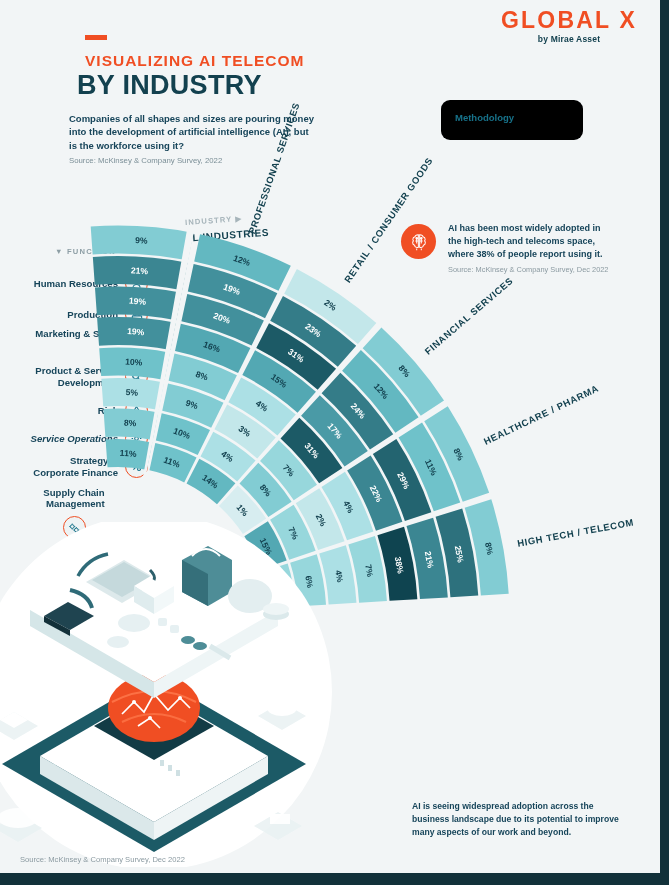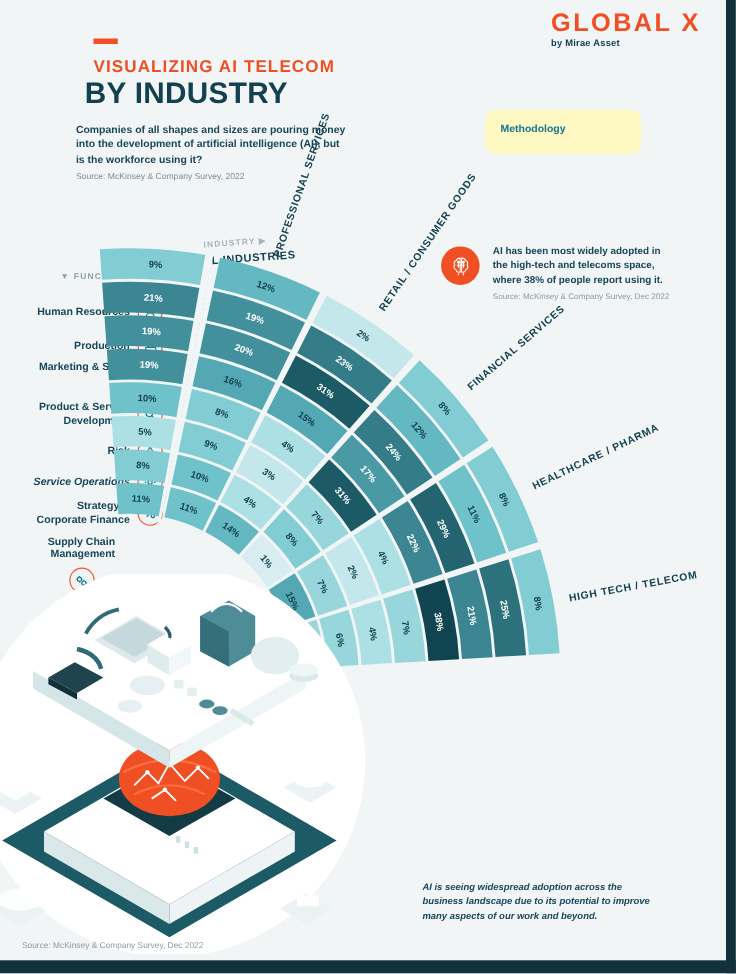--- a/index.html
+++ b/index.html
@@ -20,21 +20,21 @@
     position:absolute; right:0; top:0; width:9px; height:885px;
     background:#12313a;
   }
   #bottom-edge {
     position:absolute; left:0; bottom:0; width:669px; height:12px;
     background:#12313a;
   }
 
   
   #logo {
-    position:absolute; right:32px; top:9px; text-align:left;
+    position:absolute; right:32px; top:9px; text-align:center;
     line-height:1;
   }
   #logo .wordmark {
     font-size:23px; font-weight:bold; letter-spacing:2.2px;
     color:#f04e23;
   }
   #logo .byline {
     font-size:8.5px; font-weight:bold; color:#13414f;
     letter-spacing:.2px; margin-top:3px;
   }
@@ -57,21 +57,21 @@
     position:absolute; left:69px; top:112px; width:248px;
     color:#17455a;
   }
   #intro p { font-size:9.5px; line-height:1.42; font-weight:bold; }
   #intro .para2 { margin-top:12px; }
   #intro .src { font-size:7.8px; color:#7b8f97; font-weight:normal; margin-top:4px; }
 
   
   #methodology {
     position:absolute; left:441px; top:100px; width:142px;
-    background:#fef9c3; border-radius:9px; padding:12px 12px 13px 14px;
+    background:#000000; border-radius:9px; padding:12px 12px 13px 14px;
   }
   #methodology h3 { font-size:9.5px; color:#17728a; margin-bottom:4px; }
   #methodology p { font-size:8.2px; line-height:1.45; color:#2b7e93; }
 
   
   #callout { position:absolute; left:401px; top:222px; width:215px; }
   #callout .cbadge {
     position:absolute; left:0; top:2px;
     width:35px; height:35px; border-radius:50%;
     background:#f04e23;
@@ -125,22 +125,22 @@
     font-size:9.4px; font-weight:bold; fill:#13414f;
     letter-spacing:.7px;
     font-family:"Liberation Sans", sans-serif;
   }
 
   
   #illus { position:absolute; left:-18px; top:522px; width:360px; height:345px; }
 
   
   #bottom-note {
-    position:absolute; left:384px; top:800px; width:215px;
-    font-size:8.6px; line-height:1.5; color:#17455a; font-weight:bold;font-style:italic;
+    position:absolute; left:412px; top:800px; width:215px;
+    font-size:8.6px; line-height:1.5; color:#17455a; font-weight:bold;
   }
   #footer-src {
     position:absolute; left:20px; top:855px;
     font-size:7.6px; color:#8b9aa1;
   }
 </style>
 </head>
 <body>
 
 <div id="page">

